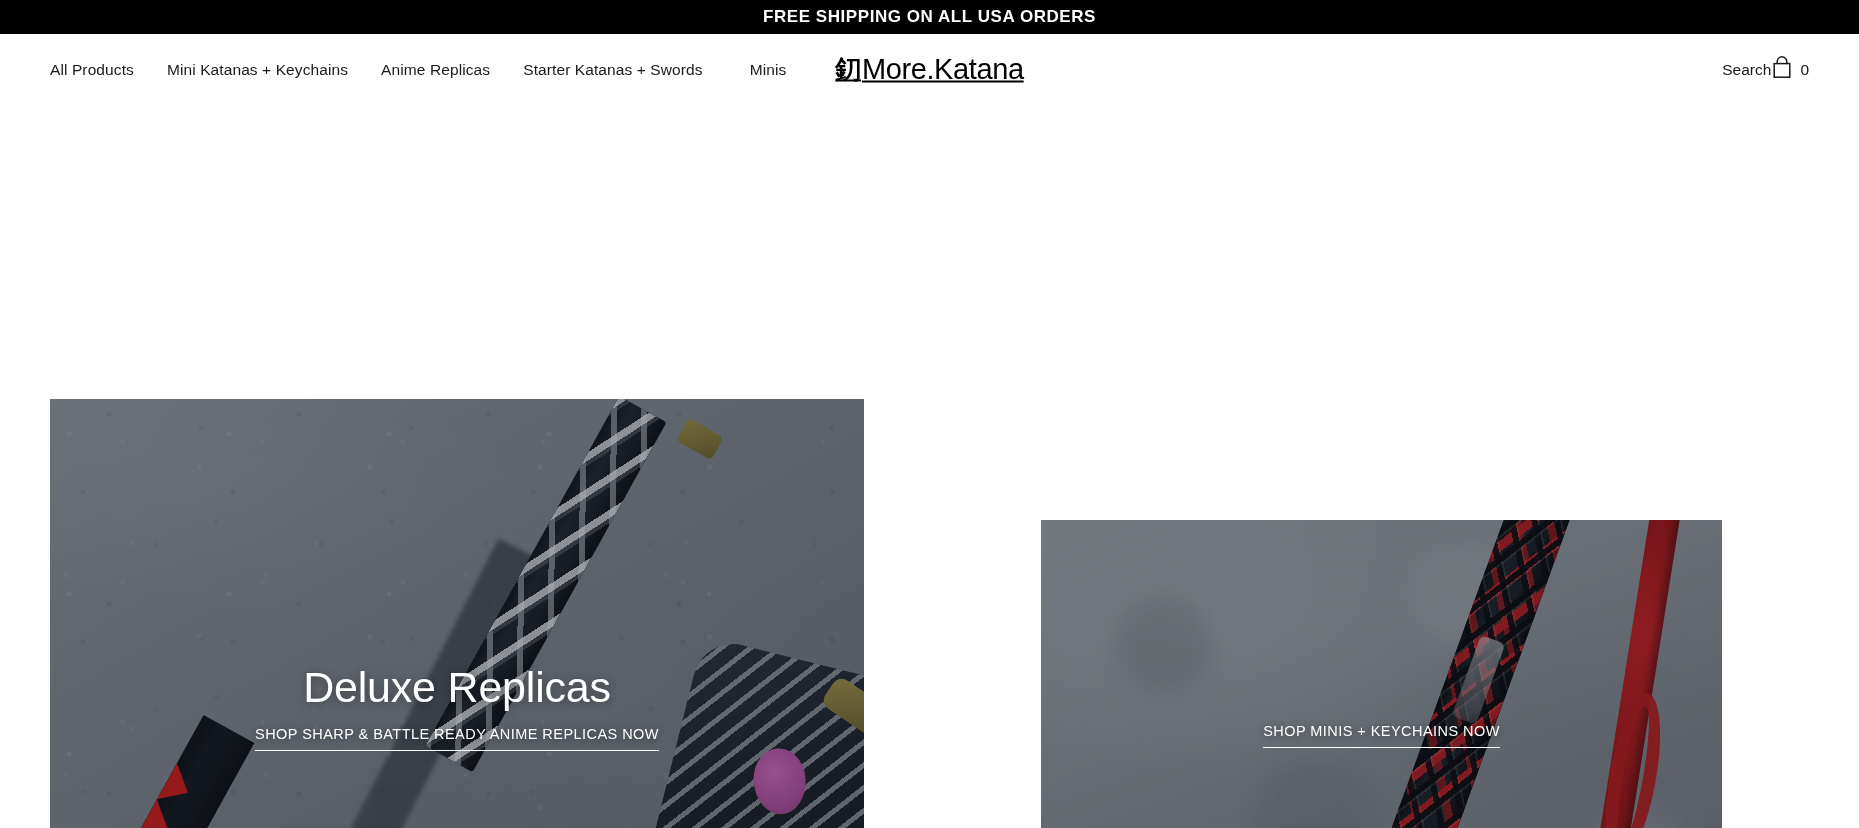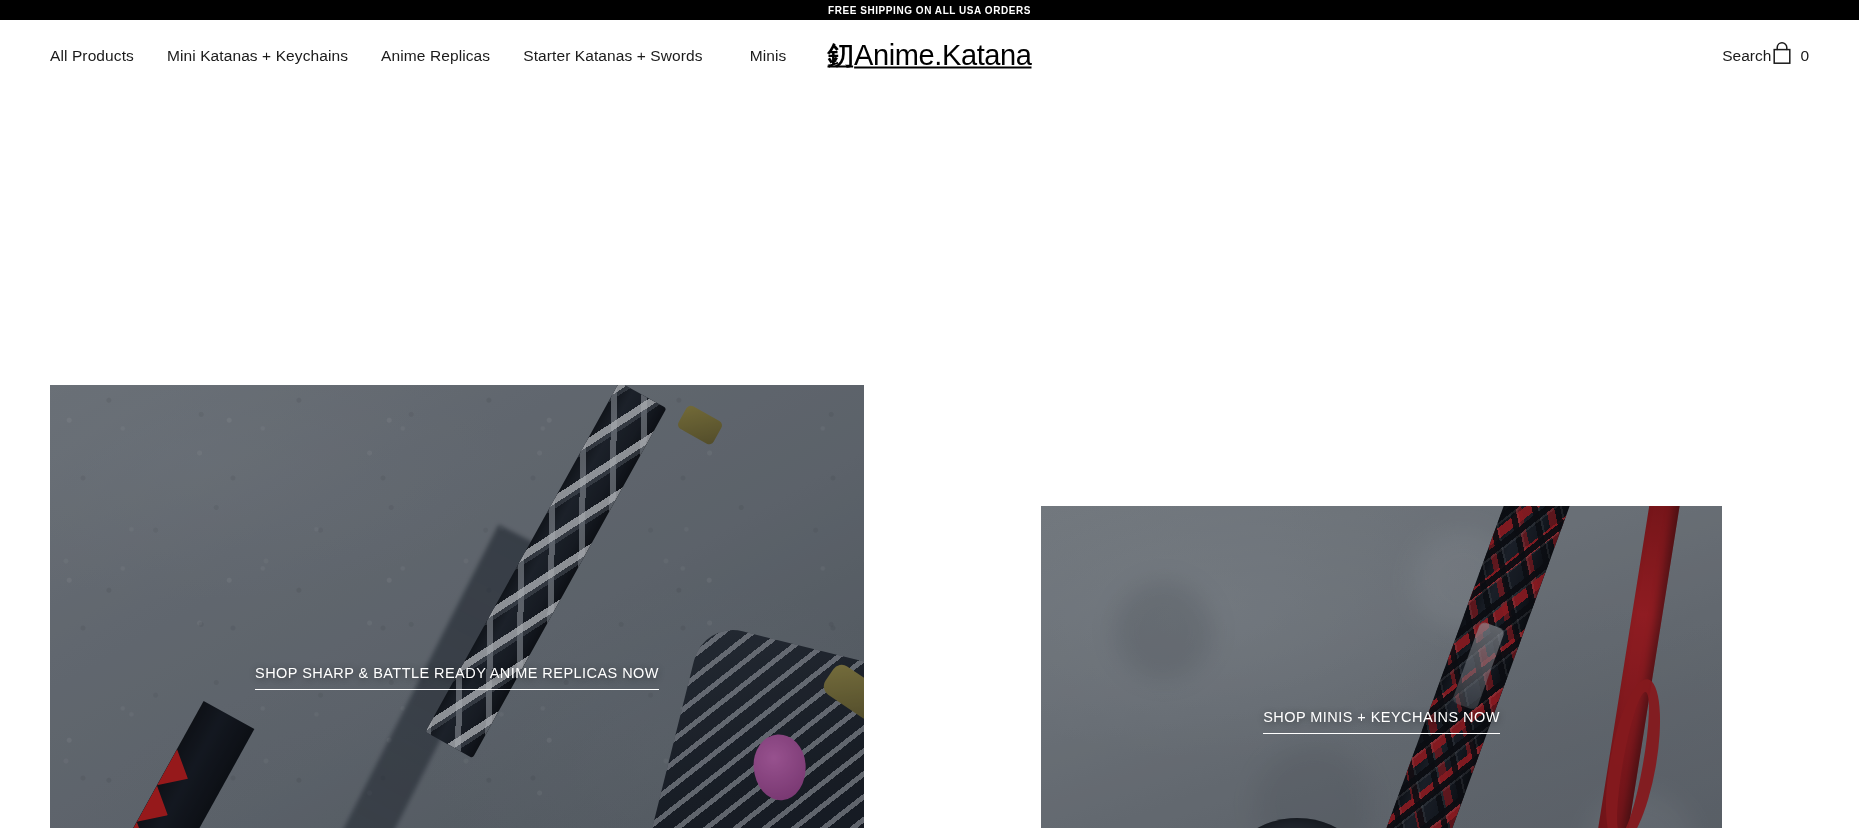--- a/index.html
+++ b/index.html
@@ -8,27 +8,27 @@
     width: 1859px;
     height: 828px;
     overflow: hidden;
     background: #ffffff;
     font-family: "Liberation Sans", sans-serif;
     -webkit-font-smoothing: antialiased;
   }
 
   
   .announcement-bar {
-    height: 20px;
+    height: 34px;
     background: #000000;
     color: #ffffff;
     display: flex;
     align-items: center;
     justify-content: center;
-    font-size: 10px;
+    font-size: 17px;
     letter-spacing: 0.55px;
     font-weight: 600;
   }
 
   
   .site-header {
     height: 72px;
     background: #ffffff;
     display: flex;
     align-items: center;
@@ -390,21 +390,21 @@
   <nav class="main-nav">
     <a class="nav-link" href="#">All Products</a>
     <a class="nav-link" href="#">Mini Katanas + Keychains</a>
     <a class="nav-link" href="#">Anime Replicas</a>
     <a class="nav-link" href="#">Starter Katanas + Swords</a>
     <a class="nav-link more" href="#">Minis</a>
   </nav>
 
   <a class="brand-logo" href="#">
     <span class="kanji">釖</span>
-    <span class="wordmark">Anime.Katana</span>
+    <span class="wordmark">More.Katana</span>
   </a>
 
   <div class="header-actions">
     <a class="search-link" href="#">Search</a>
 
     <div class="cart-group">
       <span class="cart-icon">
         <svg width="22" height="24" viewBox="0 0 22 24" fill="none" aria-hidden="true">
           <path d="M6.2 7.4V5.6a4.8 4.8 0 0 1 9.6 0v1.8" stroke="#1a1a1a" stroke-width="1.5" fill="none" stroke-linecap="round"></path>
           <rect x="3.2" y="7.6" width="15.6" height="13.6" stroke="#1a1a1a" stroke-width="1.5" fill="none"></rect>
@@ -431,20 +431,21 @@
       <div class="k-kashira"></div>
 
       <div class="k-shoe">
         <div class="k-shoe-wrap"></div>
         <div class="k-shoe-magenta"></div>
         <div class="k-shoe-gold"></div>
       </div>
       <div class="card-scrim"></div>
     </div>
     <div class="card-content">
+      <div class="card-title">Deluxe Replicas</div>
       <span class="card-cta">SHOP SHARP &amp; BATTLE READY ANIME REPLICAS NOW</span>
     </div>
   </a>
 
   <a id="card-minis" class="collection-card" href="#">
     <div class="card-media">
       <div class="blur-bg"></div>
       <div class="m-cord"></div>
       <div class="m-cord-loop"></div>
 

